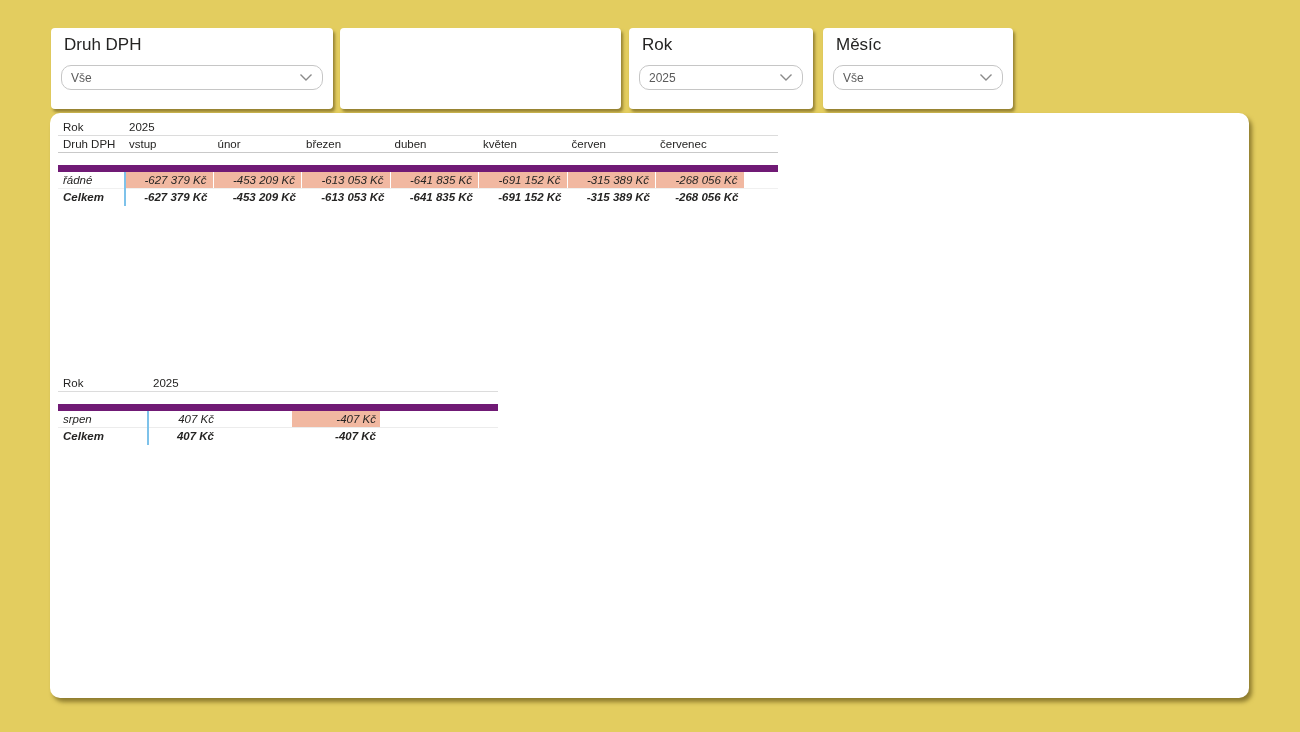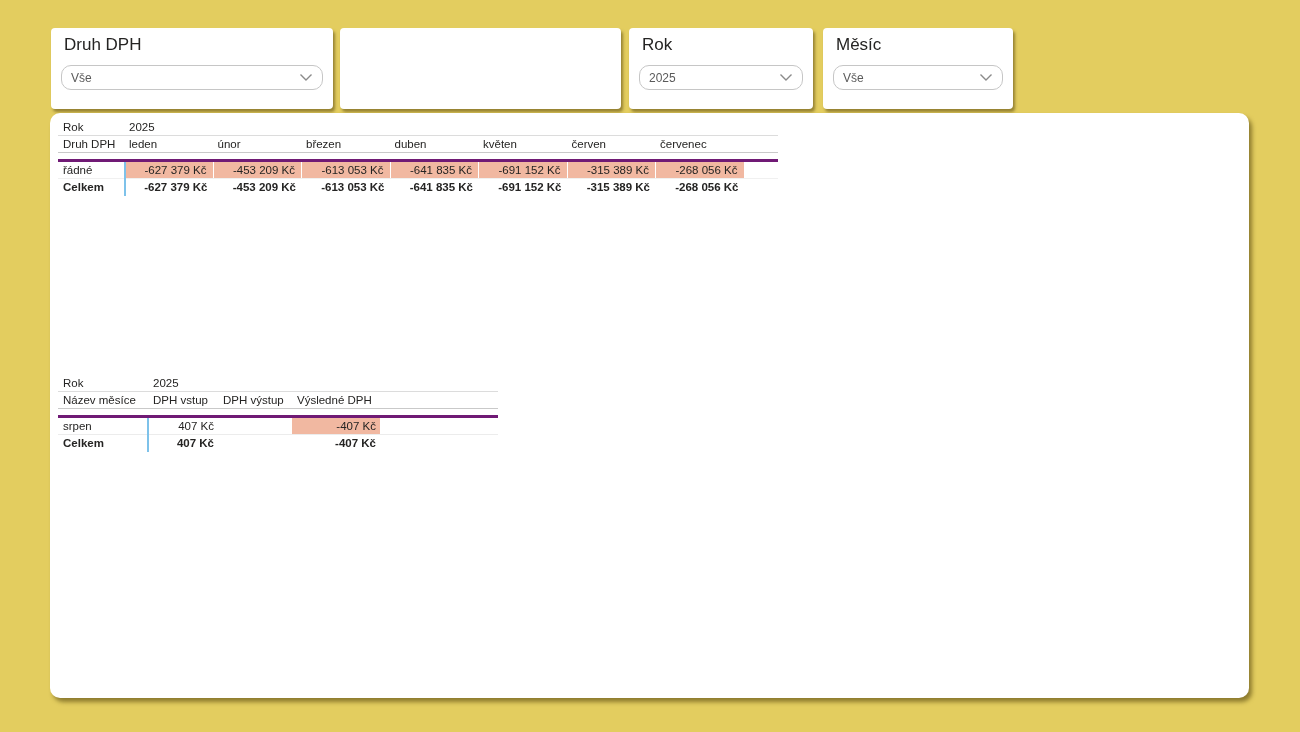--- a/index.html
+++ b/index.html
@@ -45,21 +45,21 @@
     font-size: 17px; color: #252423; margin: 0 0 5px 2px;
     height: 21px; line-height: 21px; white-space: nowrap;
   }
   
   .pbi-table { font-size: 11.5px; color: #252423; }
   .trow { display: flex; }
   .cell { box-sizing: border-box; height: 16px; line-height: 16px; white-space: nowrap; overflow: hidden; }
   .rok-row   { border-bottom: 1px solid #dcdcdc; }
   .rok-row .cell { height: 15px; line-height: 15px; }
   .head-row  { border-bottom: 1px solid #c9c9c9; }
-  .values { margin-top: 6px; border-top: 3px solid #701a75; position: relative; }
+  .values { margin-top: 12px; border-top: 7px solid #701a75; position: relative; font-style: italic; }
   .values::before {
     content: ""; position: absolute; top: 0; bottom: 0; width: 2px;
     background: #7ec2ea;
   }
   .t1 .values::before { left: 66px; }
   .t2 .values::before { left: 89px; }
   .total-row { font-weight: bold; border-top: 1px solid #f0f0f0; }
   .total-row .cell { height: 17px; line-height: 17px; }
   
   .t1 .lab { width: 67px;  padding-left: 5px; }
@@ -122,21 +122,21 @@
 <div class="panel">
 
   <div class="visual" id="visual-realized">
     <div class="pbi-table t1">
       <div class="trow rok-row">
         <div class="cell lab">Rok</div>
         <div class="cell dc hd">2025</div>
       </div>
       <div class="trow head-row">
         <div class="cell lab">Druh DPH</div>
-        <div class="cell dc hd">leden</div>
+        <div class="cell dc hd">vstup</div>
         <div class="cell dc hd">únor</div>
         <div class="cell dc hd">březen</div>
         <div class="cell dc hd">duben</div>
         <div class="cell dc hd">květen</div>
         <div class="cell dc hd">červen</div>
         <div class="cell dc hd">červenec</div>
       </div>
       <div class="values">
         <div class="trow data-row">
           <div class="cell lab">řádné</div>
@@ -161,26 +161,20 @@
       </div>
     </div>
   </div>
 
   <div class="visual" id="visual-forecast">
     <div class="pbi-table t2">
       <div class="trow rok-row">
         <div class="cell lab">Rok</div>
         <div class="cell c1 hd">2025</div>
       </div>
-      <div class="trow head-row">
-        <div class="cell lab">Název měsíce</div>
-        <div class="cell c1 hd">DPH vstup</div>
-        <div class="cell c2 hd">DPH výstup</div>
-        <div class="cell c3 hd">Výsledné DPH</div>
-      </div>
       <div class="values">
         <div class="trow data-row">
           <div class="cell lab">srpen</div>
           <div class="cell c1 val">407 Kč</div>
           <div class="cell c2 val"></div>
           <div class="cell c3 val salmon">-407 Kč</div>
         </div>
         <div class="trow total-row">
           <div class="cell lab">Celkem</div>
           <div class="cell c1 val">407 Kč</div>

